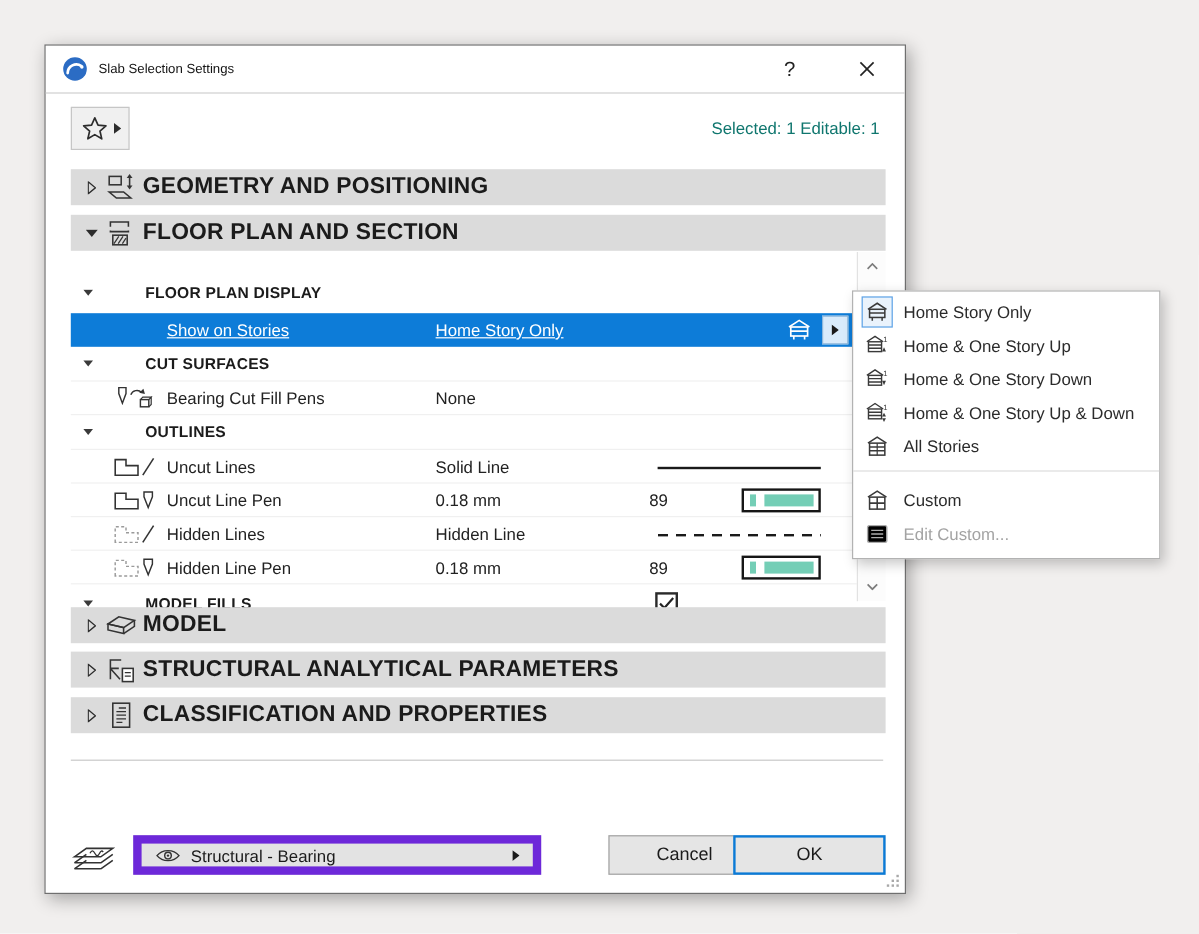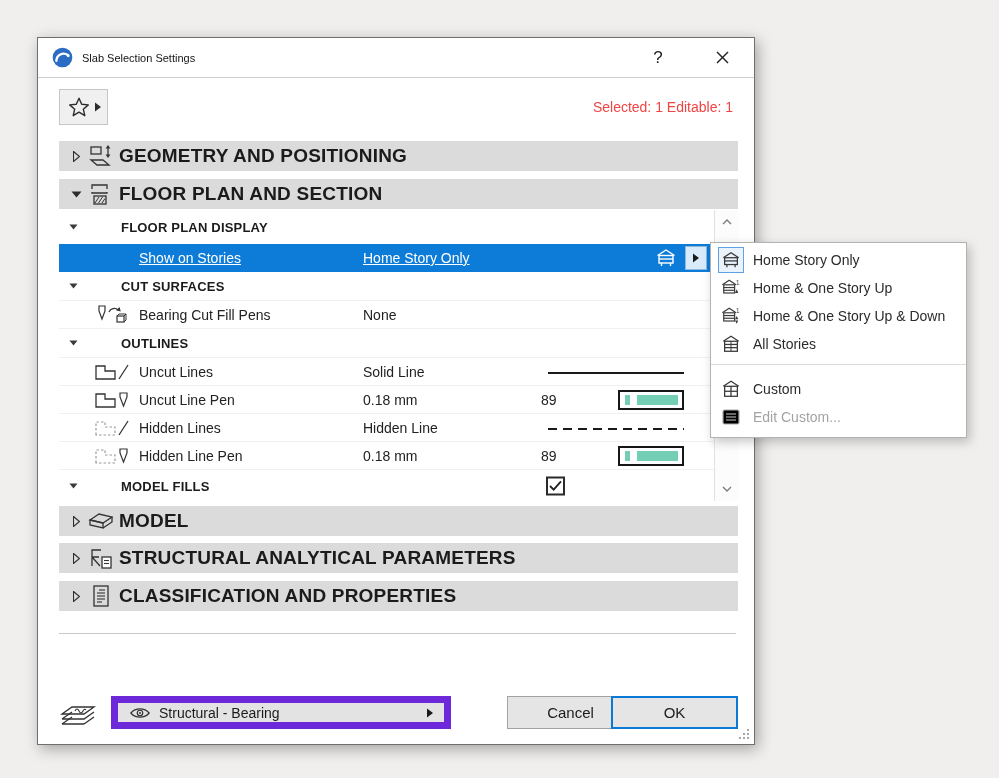--- a/index.html
+++ b/index.html
@@ -32,37 +32,37 @@
   }
   .tb-help { right:76px; }
   .tb-close { right:12px; }
 
   .fav-btn {
     position:absolute; left:21px; top:51px; width:49px; height:36px;
     background:#f0f0f0; border:1px solid #c6c6c6;
     display:flex; align-items:center; justify-content:center; gap:4px;
     cursor:pointer;
   }
-  .sel-status { position:absolute; top:61px; right:21px; font-size:14px; color:#ef4444;margin-left:40px; }
+  .sel-status { position:absolute; top:61px; right:21px; font-size:14px; color:#0f766e;margin-left:40px; }
 
   
   .acc {
     position:absolute; left:21px; width:679px; height:30px;
     background:#dbdbdb; display:flex; align-items:center;
     padding-left:9px; cursor:pointer;
   }
   .acc .tri { width:16px; display:flex; justify-content:center; }
   .acc .ico { width:30px; display:flex; justify-content:center; margin:0 3px 0 2px; }
   .acc .lbl { font-size:19px; font-weight:bold; letter-spacing:.2px; color:#1b1b1b; }
   .acc1 { top:103px; } .acc2 { top:141px; }
   .acc3 { top:468px; } .acc4 { top:505px; } .acc5 { top:543px; }
 
   
   .panel { position:absolute; left:21px; top:172px; width:679px; height:291px; background:#fff; }
-  .rows { position:absolute; left:0; top:0; width:655px; }
+  .rows { position:absolute; left:0; top:17px; width:655px; }
   .row { position:relative; width:655px; }
   .row.sep { border-bottom:1px solid #f0f0f0; }
   .r-subhead { height:34px; }
   .r-data { height:28px; }
   .r-cut { height:29px; } .r-out { height:29px; } .r-cover { height:31px; }
   .row .tri { position:absolute; left:10px; top:50%; transform:translateY(-50%); }
   .row .icon { position:absolute; left:35px; top:50%; transform:translateY(-50%); width:36px; display:flex; justify-content:center; }
   .row .sublbl { position:absolute; left:62px; top:50%; transform:translateY(-50%); font-size:13px; font-weight:bold; letter-spacing:.2px; }
   .row .lbl { position:absolute; left:80px; top:50%; transform:translateY(-50%); font-size:14px; color:#222; }
   .row .val { position:absolute; left:304px; top:50%; transform:translateY(-50%); font-size:14px; color:#222; }
@@ -483,20 +483,35 @@
         <line x1="3" y1="10.5" x2="15" y2="10.5" stroke="#3a3a3a" stroke-width="1.3"></line>
         <line x1="3" y1="13.5" x2="15" y2="13.5" stroke="#3a3a3a" stroke-width="1.3"></line>
         <text x="16.5" y="8" font-size="7" fill="#3a3a3a" font-family="Liberation Sans, sans-serif">1</text>
         <polygon points="19,16.5 15.5,16.5 17.25,12.5" fill="#3a3a3a"></polygon>
       </svg>
     </span>
       </span>
     <span>Home &amp; One Story Up</span>
   </div>
 
+  <div class="menu-item">
+    <span class="mi-ico">
+        <span>
+      <svg width="20" height="20" viewBox="0 0 22 22">
+        <path d="M1.5 7.5 L9 2.5 L16.5 7.5" fill="none" stroke="#3a3a3a" stroke-width="1.3"></path>
+        <rect x="3" y="7.5" width="12" height="9" fill="none" stroke="#3a3a3a" stroke-width="1.3"></rect>
+        <line x1="3" y1="10.5" x2="15" y2="10.5" stroke="#3a3a3a" stroke-width="1.3"></line>
+        <line x1="3" y1="13.5" x2="15" y2="13.5" stroke="#3a3a3a" stroke-width="1.3"></line>
+        <text x="16.5" y="8" font-size="7" fill="#3a3a3a" font-family="Liberation Sans, sans-serif">1</text>
+        <polygon points="19,12.5 15.5,12.5 17.25,16.5" fill="#3a3a3a"></polygon>
+      </svg>
+    </span>
+      </span>
+    <span>Home &amp; One Story Down</span>
+  </div>
 
   <div class="menu-item">
     <span class="mi-ico">
         <span>
       <svg width="20" height="20" viewBox="0 0 22 22">
         <path d="M1.5 7.5 L9 2.5 L16.5 7.5" fill="none" stroke="#3a3a3a" stroke-width="1.3"></path>
         <rect x="3" y="7.5" width="12" height="9" fill="none" stroke="#3a3a3a" stroke-width="1.3"></rect>
         <line x1="3" y1="10.5" x2="15" y2="10.5" stroke="#3a3a3a" stroke-width="1.3"></line>
         <line x1="3" y1="13.5" x2="15" y2="13.5" stroke="#3a3a3a" stroke-width="1.3"></line>
         <text x="16.5" y="8" font-size="7" fill="#3a3a3a" font-family="Liberation Sans, sans-serif">1</text>

